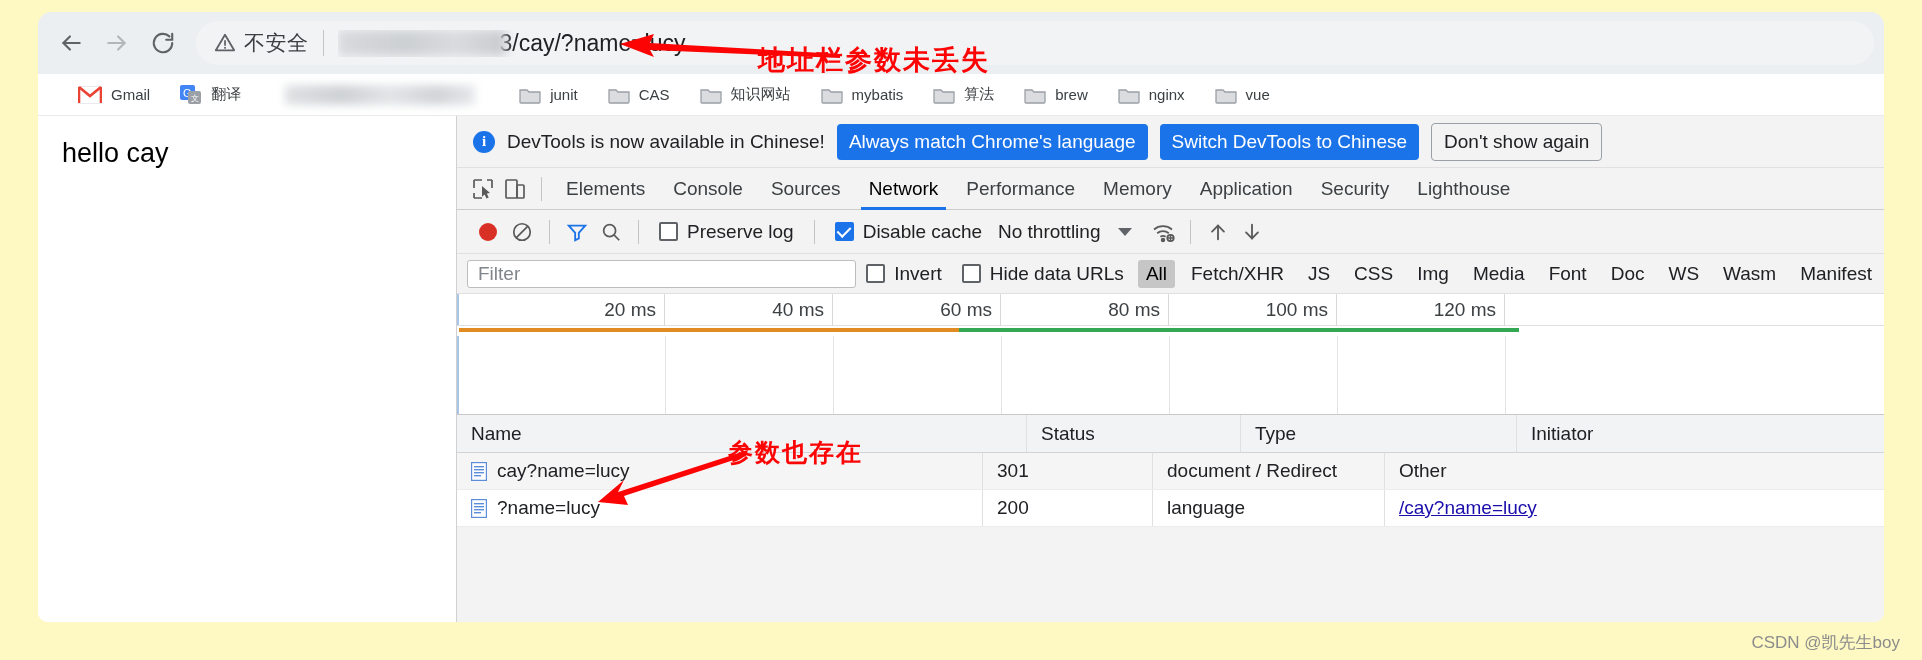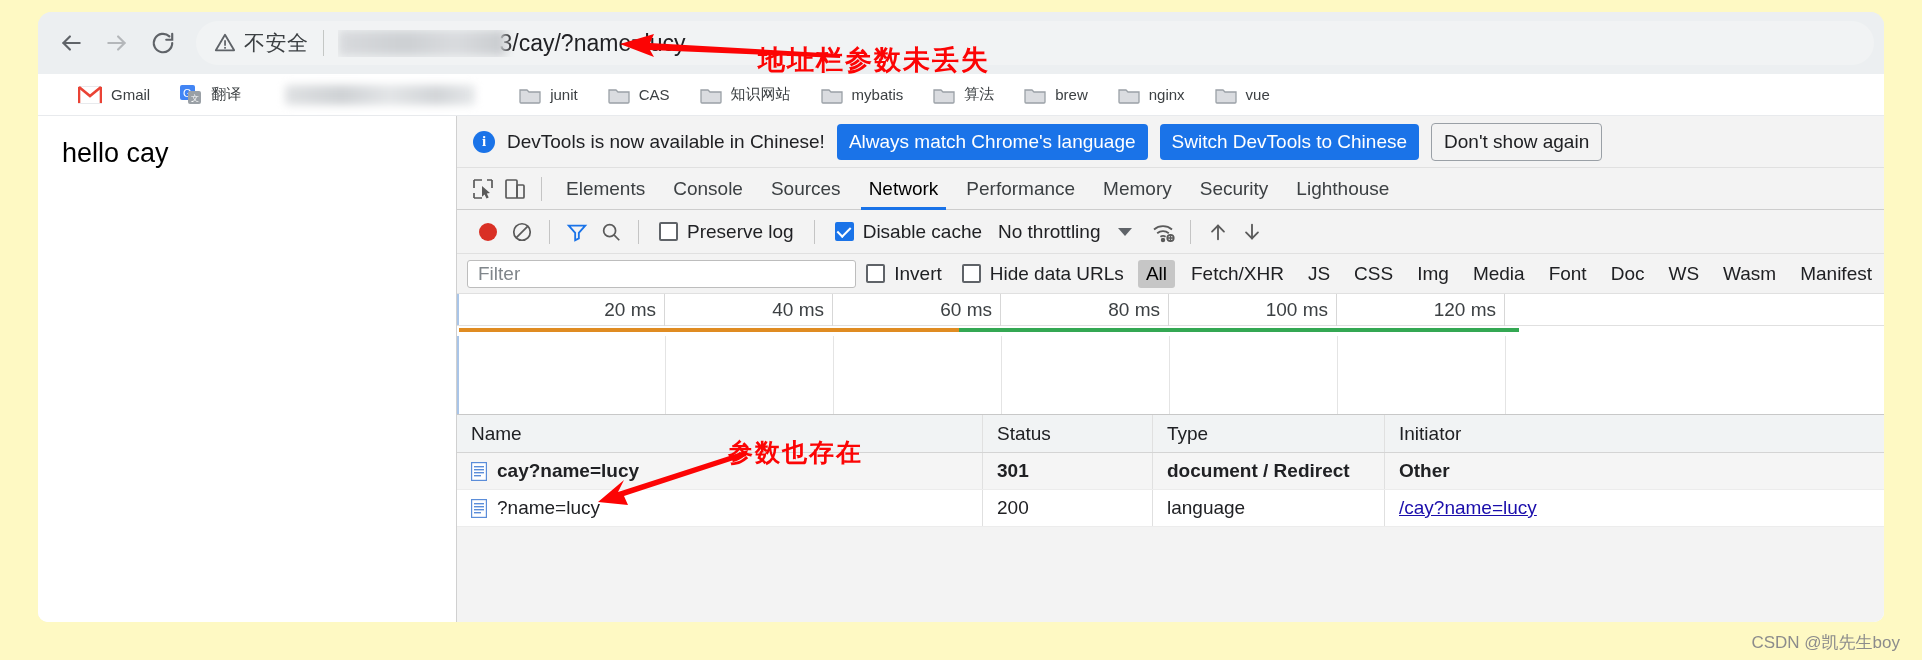--- a/index.html
+++ b/index.html
@@ -248,28 +248,28 @@
   }
   .gline { position:absolute; top:0; bottom:0; width:1px; background:#e4e4e4; }
   .left-edge { position:absolute; left:0; top:0; bottom:0; width:2px; background:#a9c5e8; }
 
   
   .req-table { background:#fff; border-top: 1px solid #c8c8c8; }
   .req-head {
     height: 38px; background:#f1f3f4;
     display:flex; align-items:center;
     border-bottom: 1px solid #d4d4d4;
-    font-size: 19px; color:#202124;
+    font-size: 19px; color:#202124;gap:44px;
   }
   .req-row {
     height: 37px; display:flex; align-items:center;
     font-size: 19px; color:#202124;
     border-bottom: 1px solid #ececec;
   }
-  .req-row.alt { background:#f5f5f5;font-weight:bold; }
+  .req-row.alt { background:#f5f5f5; }
   .col-name { width: 525px; padding-left: 14px; display:flex; align-items:center; gap:10px; }
   .col-status { width: 170px; padding-left: 14px; border-left:1px solid #e0e0e0; height:100%; display:flex; align-items:center;}
   .col-type { width: 232px; padding-left: 14px; border-left:1px solid #e0e0e0; height:100%; display:flex; align-items:center;}
   .col-init { width: 300px; padding-left: 14px; border-left:1px solid #e0e0e0; height:100%; display:flex; align-items:center;}
   .doc-icon { width:16px; height:19px; flex:none; }
   .link { color:#1a0dab; text-decoration: underline; }
 
   
   .watermark {
     position:absolute; right: 22px; bottom: 6px;
@@ -444,20 +444,21 @@
                 <rect x="14" y="8" width="7" height="13" rx="1"></rect>
             </svg>
           </span>
           <span class="vsep"></span>
           <span class="dt-tab">Elements</span>
           <span class="dt-tab">Console</span>
           <span class="dt-tab">Sources</span>
           <span class="dt-tab active">Network</span>
           <span class="dt-tab">Performance</span>
           <span class="dt-tab">Memory</span>
+          <span class="dt-tab">Application</span>
           <span class="dt-tab">Security</span>
           <span class="dt-tab">Lighthouse</span>
         </div>
 
         <div class="net-toolbar">
           <span class="icon-btn">
             <span class="record-dot"></span>
           </span>
           <span class="icon-btn">
             <svg width="22" height="22" viewBox="0 0 24 24" fill="none" stroke="#5a5a5a" stroke-width="1.9">

